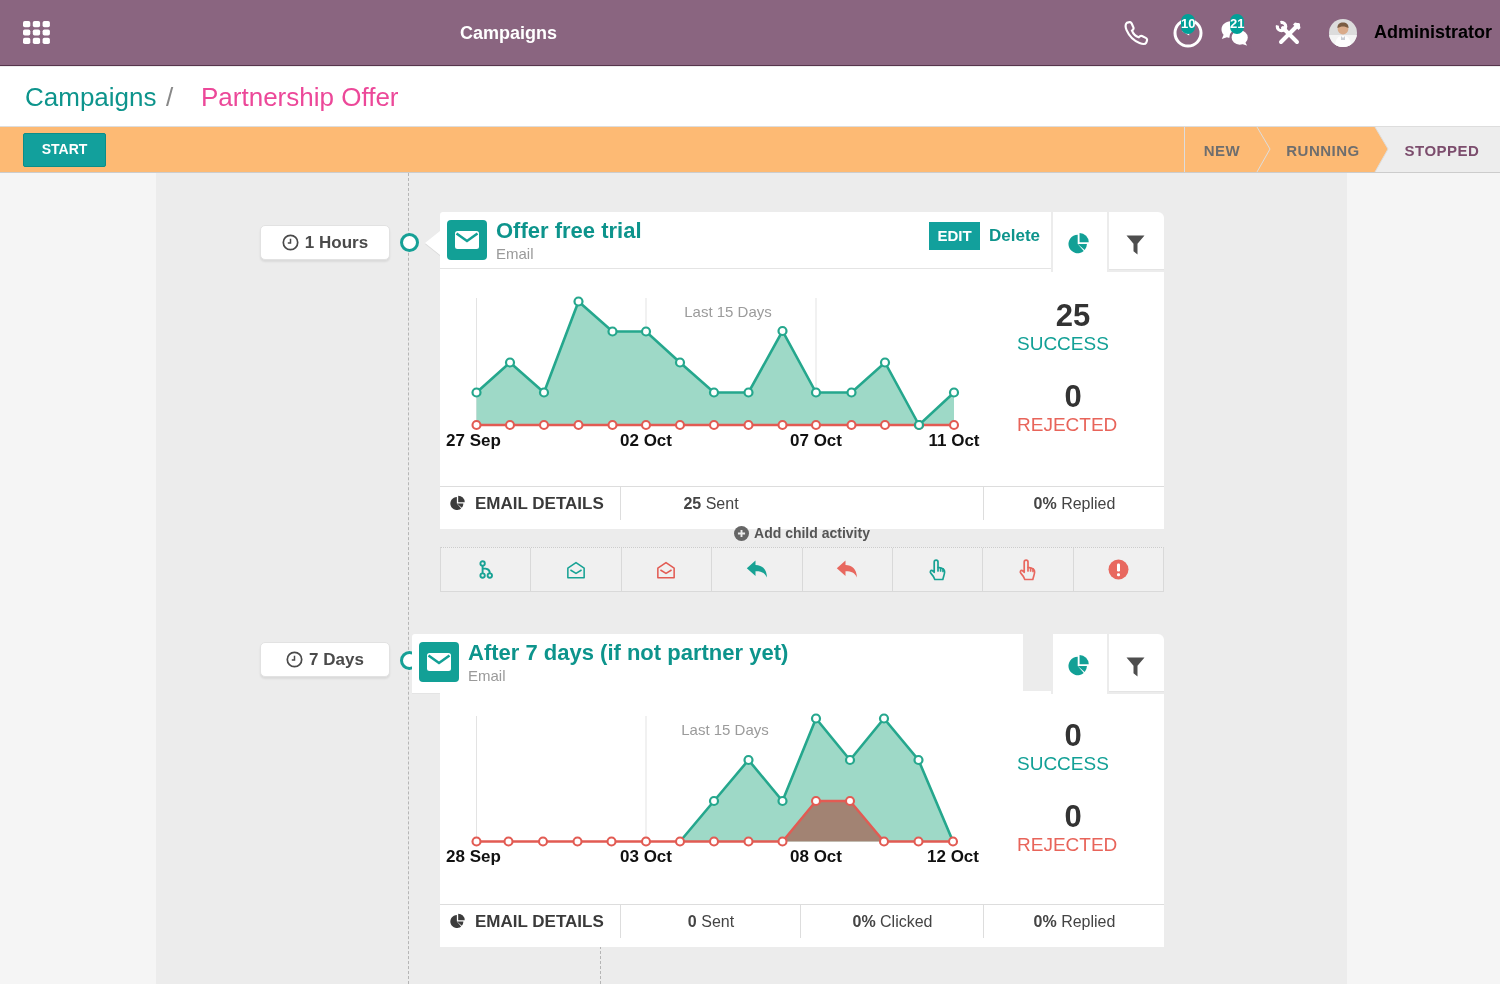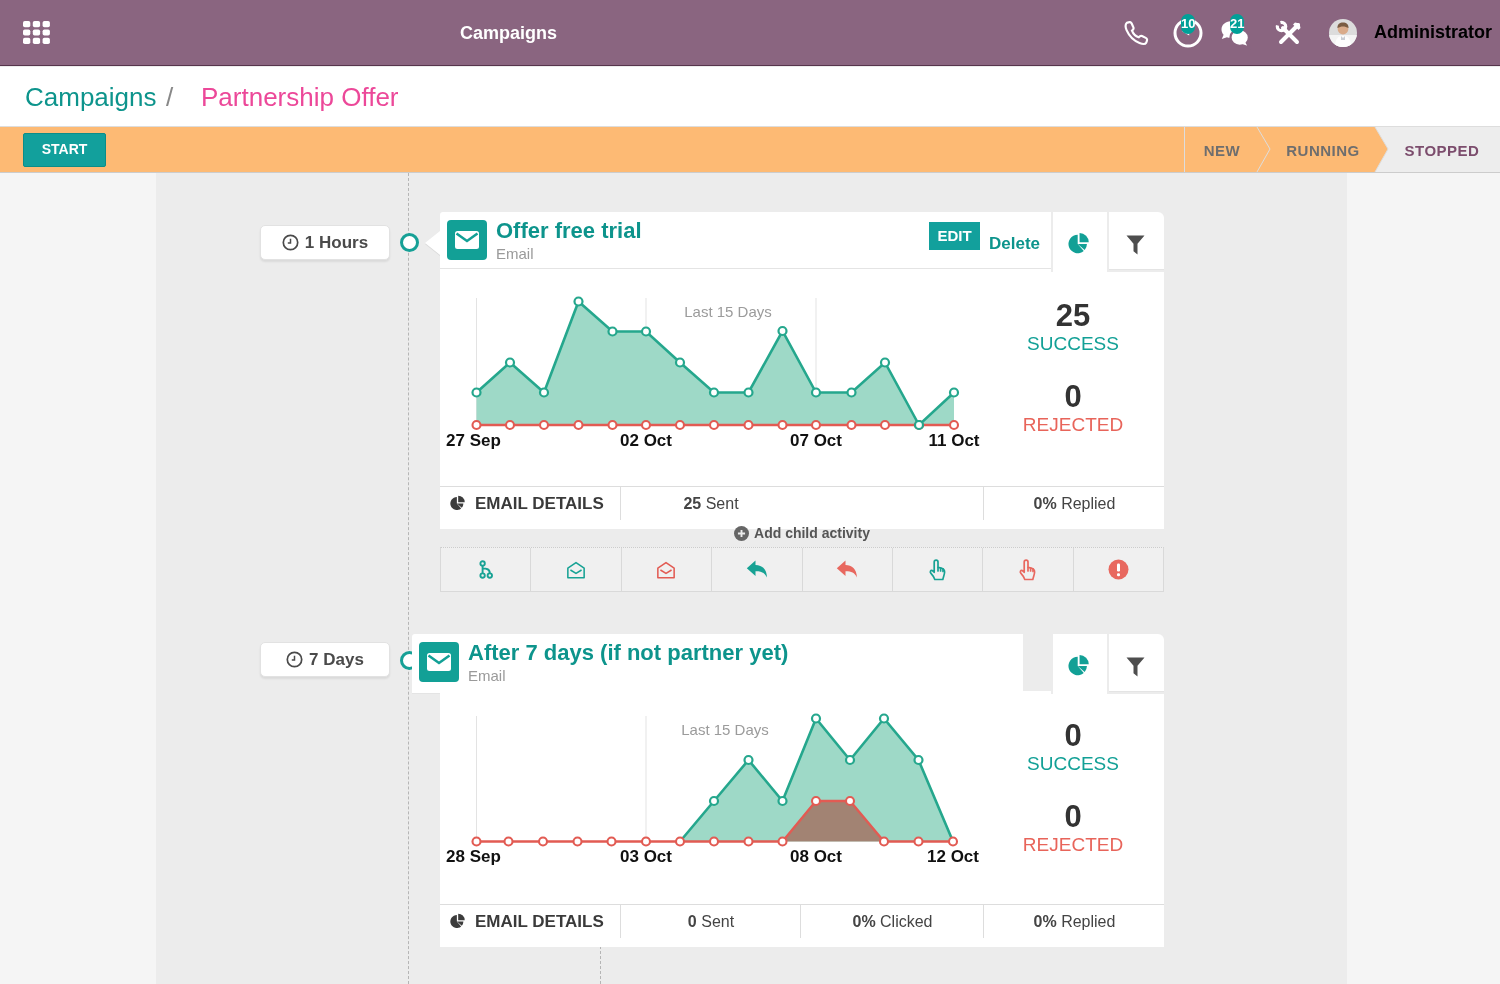--- a/index.html
+++ b/index.html
@@ -25,25 +25,25 @@
 .rstrip{left:1347px;top:0;width:153px;height:811px;background:#f5f5f5;}
 .vdash{border-left:1px dashed #b5b5b5;width:0;}
 .tbadge{background:#fff;border:1px solid #e2e2e2;border-radius:5px;height:35px;box-shadow:0 2px 2px rgba(0,0,0,0.08);color:#4a4a4a;font-size:17px;font-weight:bold;line-height:33px;text-align:center;box-sizing:border-box;}
 .node{width:13px;height:13px;background:#fff;border:3.5px solid #16a096;border-radius:50%;}
 .notch{width:0;height:0;border-style:solid;border-width:16px 20px 16px 0;border-color:transparent #fff transparent transparent;filter:drop-shadow(0 1px 0 #d8d8d8);}
 .hdr{background:#fff;border-bottom:1px solid #e4e4e4;box-sizing:border-box;}
 .envsq{width:40px;height:40px;background:#12a096;border-radius:4px;}
 .ctitle{font-size:22px;font-weight:bold;color:#0d948c;}
 .csub{font-size:15px;color:#9a9a9a;}
 .editbtn{background:#12a09c;color:#fff;font-size:15px;font-weight:bold;width:51px;height:28px;line-height:28px;text-align:center;}
-.delbtn{color:#0d948c;font-size:17px;font-weight:bold;margin-top:8px;}
+.delbtn{color:#0d948c;font-size:17px;font-weight:bold;}
 .tab{background:#fff;}
 .cardbody{background:#fff;}
 .statnum{font-size:31px;font-weight:bold;color:#333;text-align:center;width:112px;}
-.statlab{font-size:19px;text-align:center;width:112px;}
+.statlab{font-size:19px;width:112px;}
 .frow{background:#fff;border-top:1px solid #ddd;box-sizing:border-box;height:43px;}
 .fcell{position:absolute;top:0;height:33px;line-height:33px;text-align:center;font-size:16px;color:#444;border-left:1px solid #ddd;}
 .addrow{font-size:14px;font-weight:bold;color:#555;text-align:center;}
 .icorow{display:flex;background:#f0f0f0;border:1px solid #d9d9d9;border-top:1px dotted #ccc;box-sizing:border-box;}
 .icorow .cell{flex:1;border-right:1px solid #d9d9d9;display:flex;align-items:center;justify-content:center;}
 .icorow .cell:last-child{border-right:none;}
 </style>
 </head>
 <body>
 

